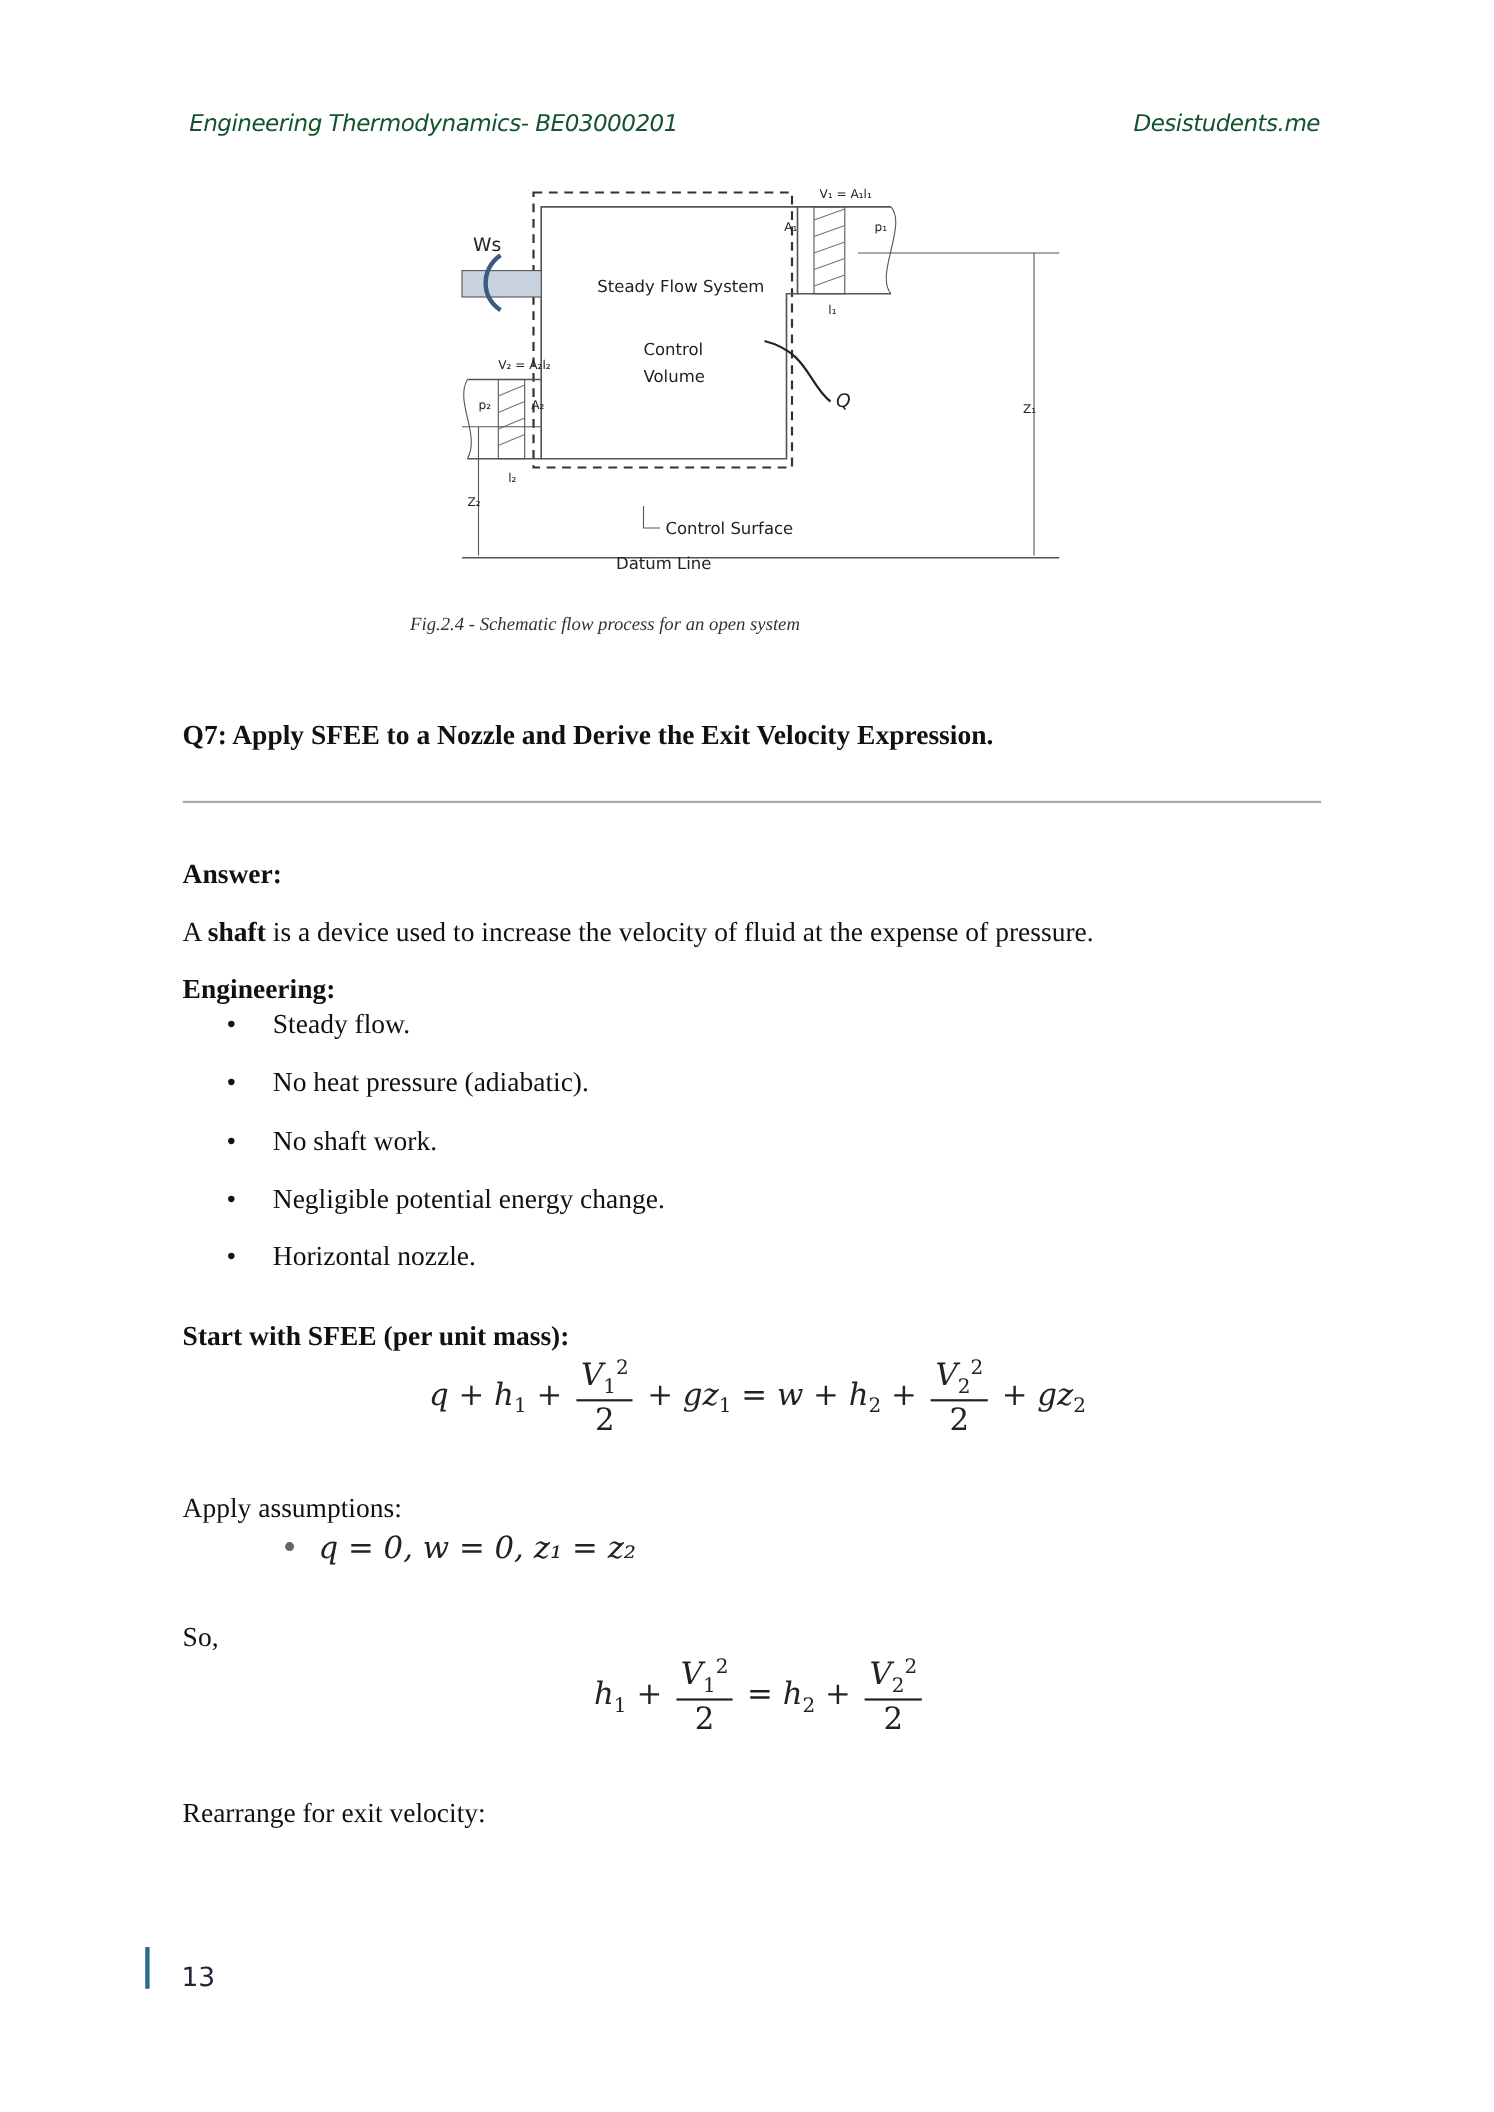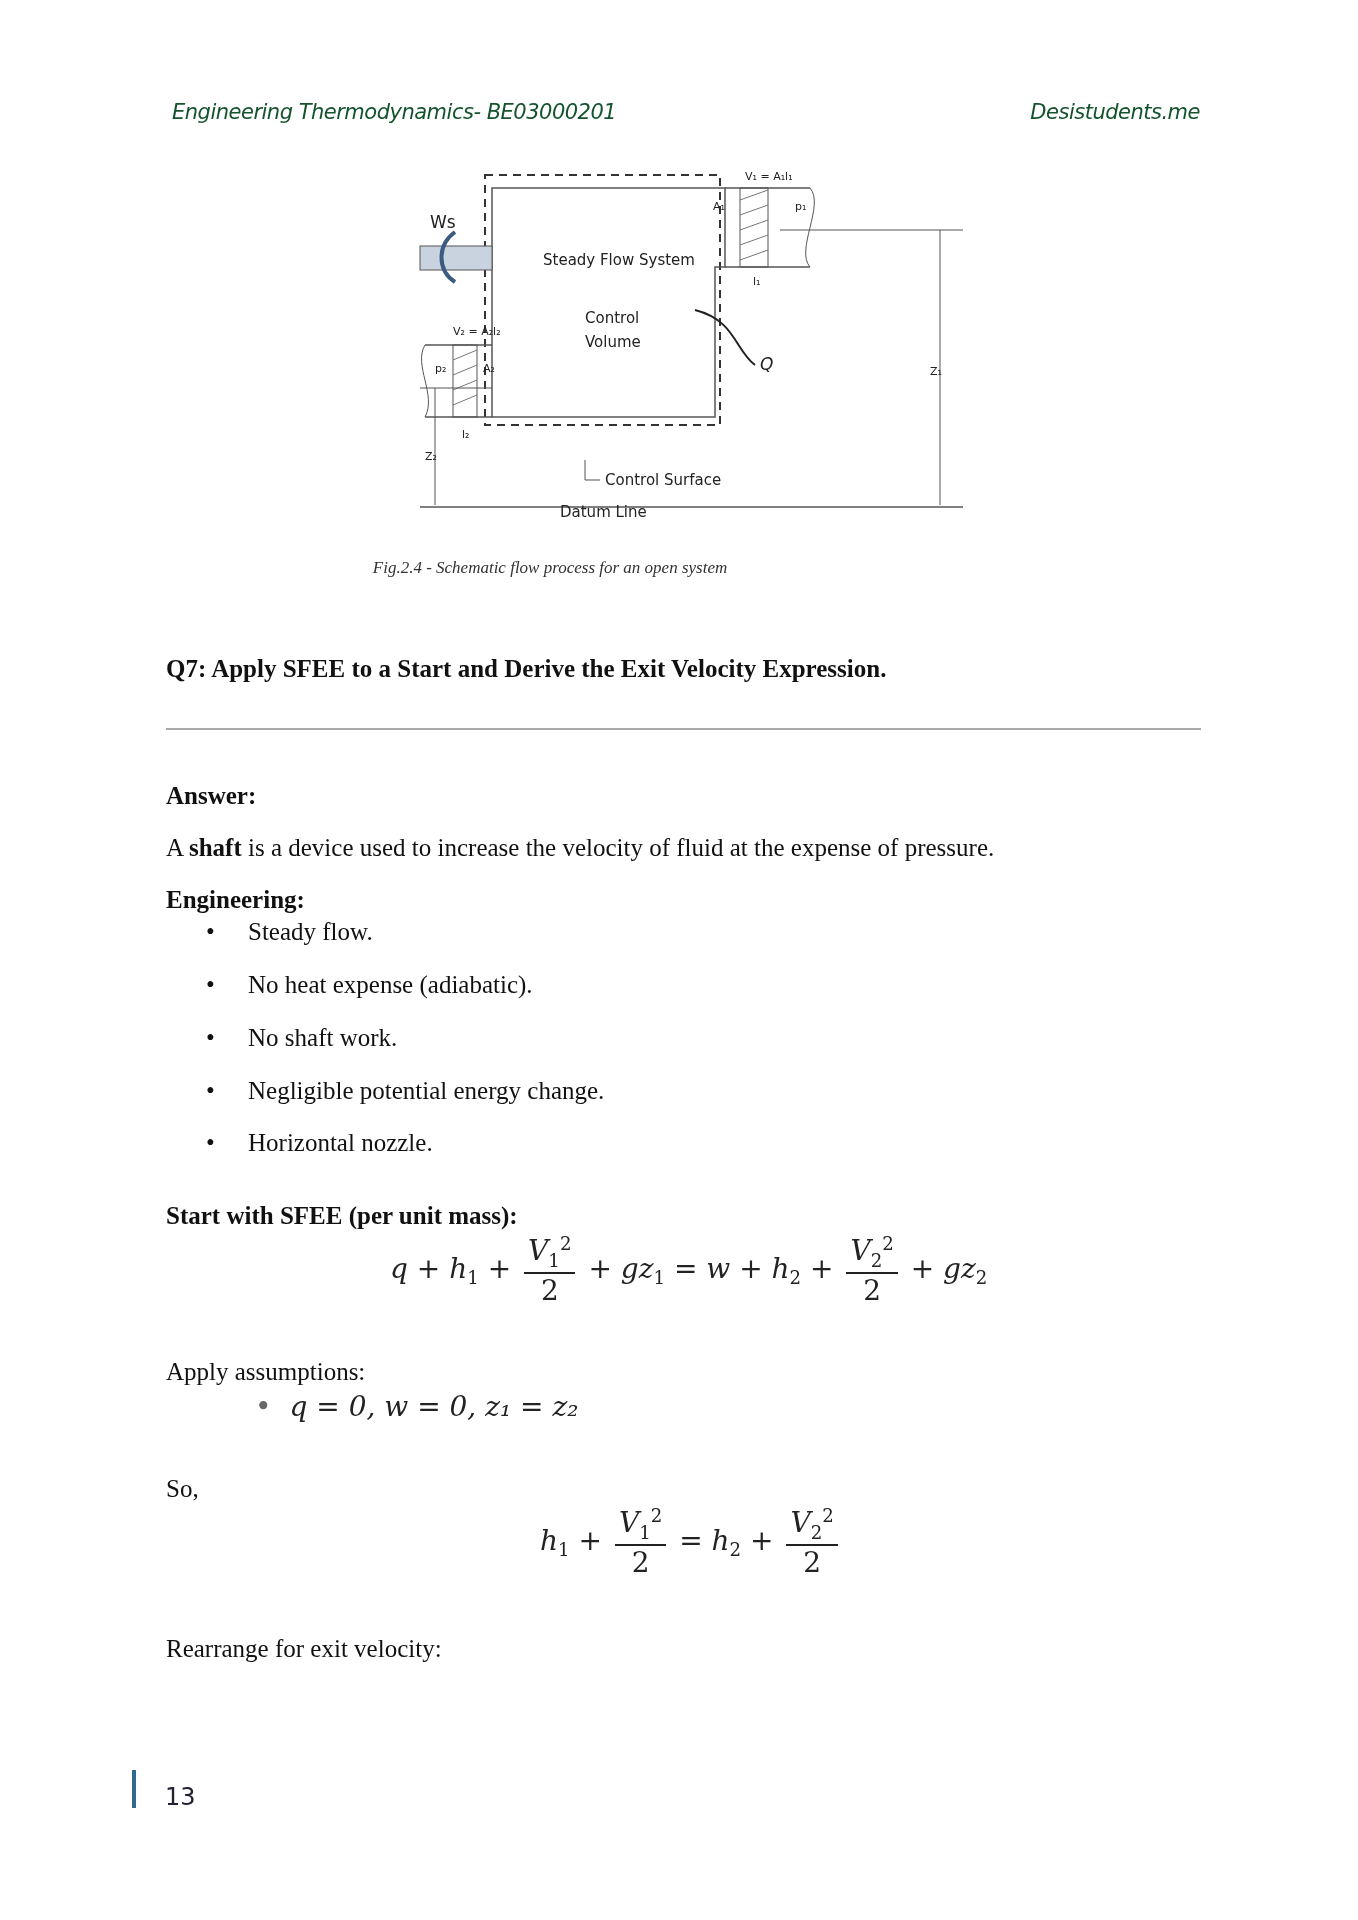--- a/index.html
+++ b/index.html
@@ -84,29 +84,29 @@
   <text x="38" y="175" font-size="11">V₂ = A₂l₂</text>
   <text x="20" y="212" font-size="11">p₂</text>
   <text x="68" y="212" font-size="11">A₂</text>
   <text x="47" y="278" font-size="11">l₂</text>
   <text x="10" y="300" font-size="11">Z₂</text>
   <text x="190" y="325" font-size="15">Control Surface</text>
   <text x="145" y="357" font-size="15">Datum Line</text>
 </svg>
 <div class="caption">Fig.2.4 - Schematic flow process for an open system</div>
 
-<div class="abs q7">Q7: Apply SFEE to a Start and Derive the Exit Velocity Expression.</div>
+<div class="abs q7">Q7: Apply SFEE to a Nozzle and Derive the Exit Velocity Expression.</div>
 <div class="rule"></div>
 
 <div class="abs t bold" style="top:762px">Answer:</div>
 <div class="abs t" style="top:814px"><span>A </span><b>shaft</b><span> is a device used to increase the velocity of fluid at the expense of pressure.</span></div>
 <div class="abs t bold" style="top:866px">Engineering:</div>
 
 <div class="bullet" style="top:918px"><span class="dot">•</span><span>Steady flow.</span></div>
-<div class="bullet" style="top:971px"><span class="dot">•</span><span>No heat expense (adiabatic).</span></div>
+<div class="bullet" style="top:971px"><span class="dot">•</span><span>No heat pressure (adiabatic).</span></div>
 <div class="bullet" style="top:1024px"><span class="dot">•</span><span>No shaft work.</span></div>
 <div class="bullet" style="top:1077px"><span class="dot">•</span><span>Negligible potential energy change.</span></div>
 <div class="bullet" style="top:1129px"><span class="dot">•</span><span>Horizontal nozzle.</span></div>
 
 <div class="abs t bold" style="top:1182px">Start with SFEE (per unit mass):</div>
 
 <div class="math" style="left:390px; top:1233px">
   <span class="it">q</span> + <span class="it">h</span><sub>1</sub> +
   <span class="frac"><span class="num"><span class="it">V</span><sub>1</sub><sup>2</sup></span><span class="den">2</span></span>
   + <span class="it">gz</span><sub>1</sub> = <span class="it">w</span> + <span class="it">h</span><sub>2</sub> +

